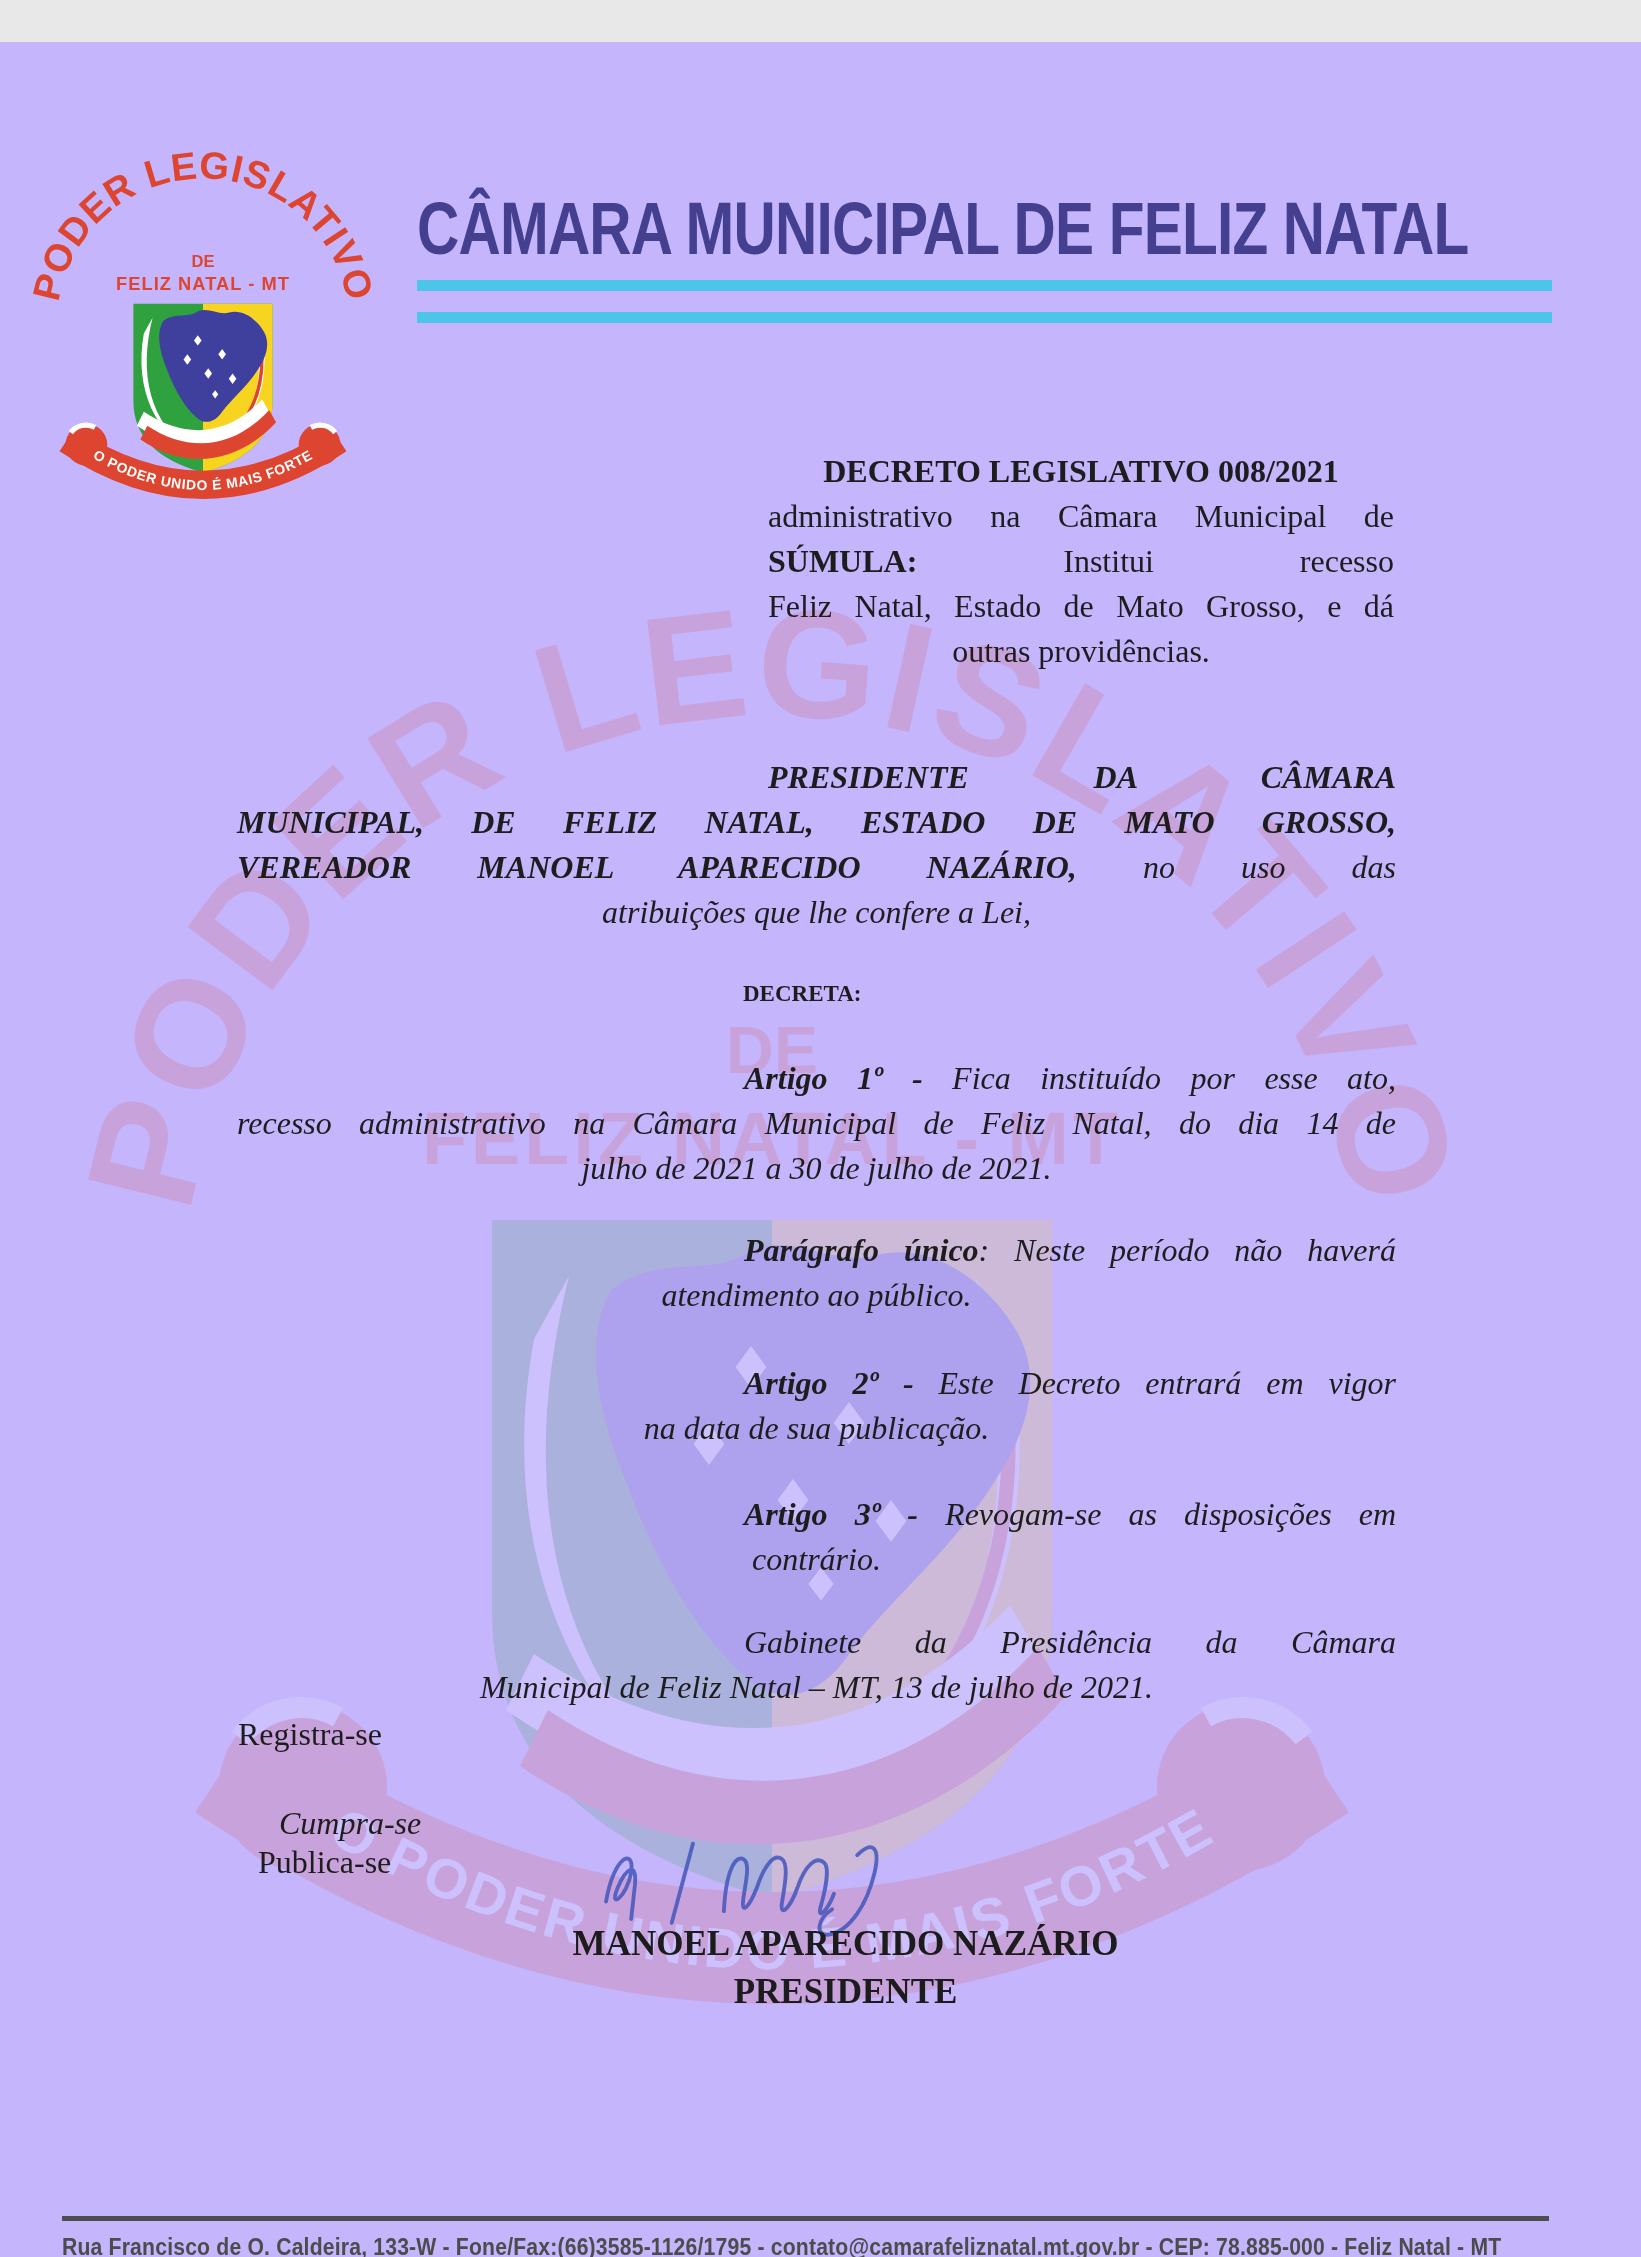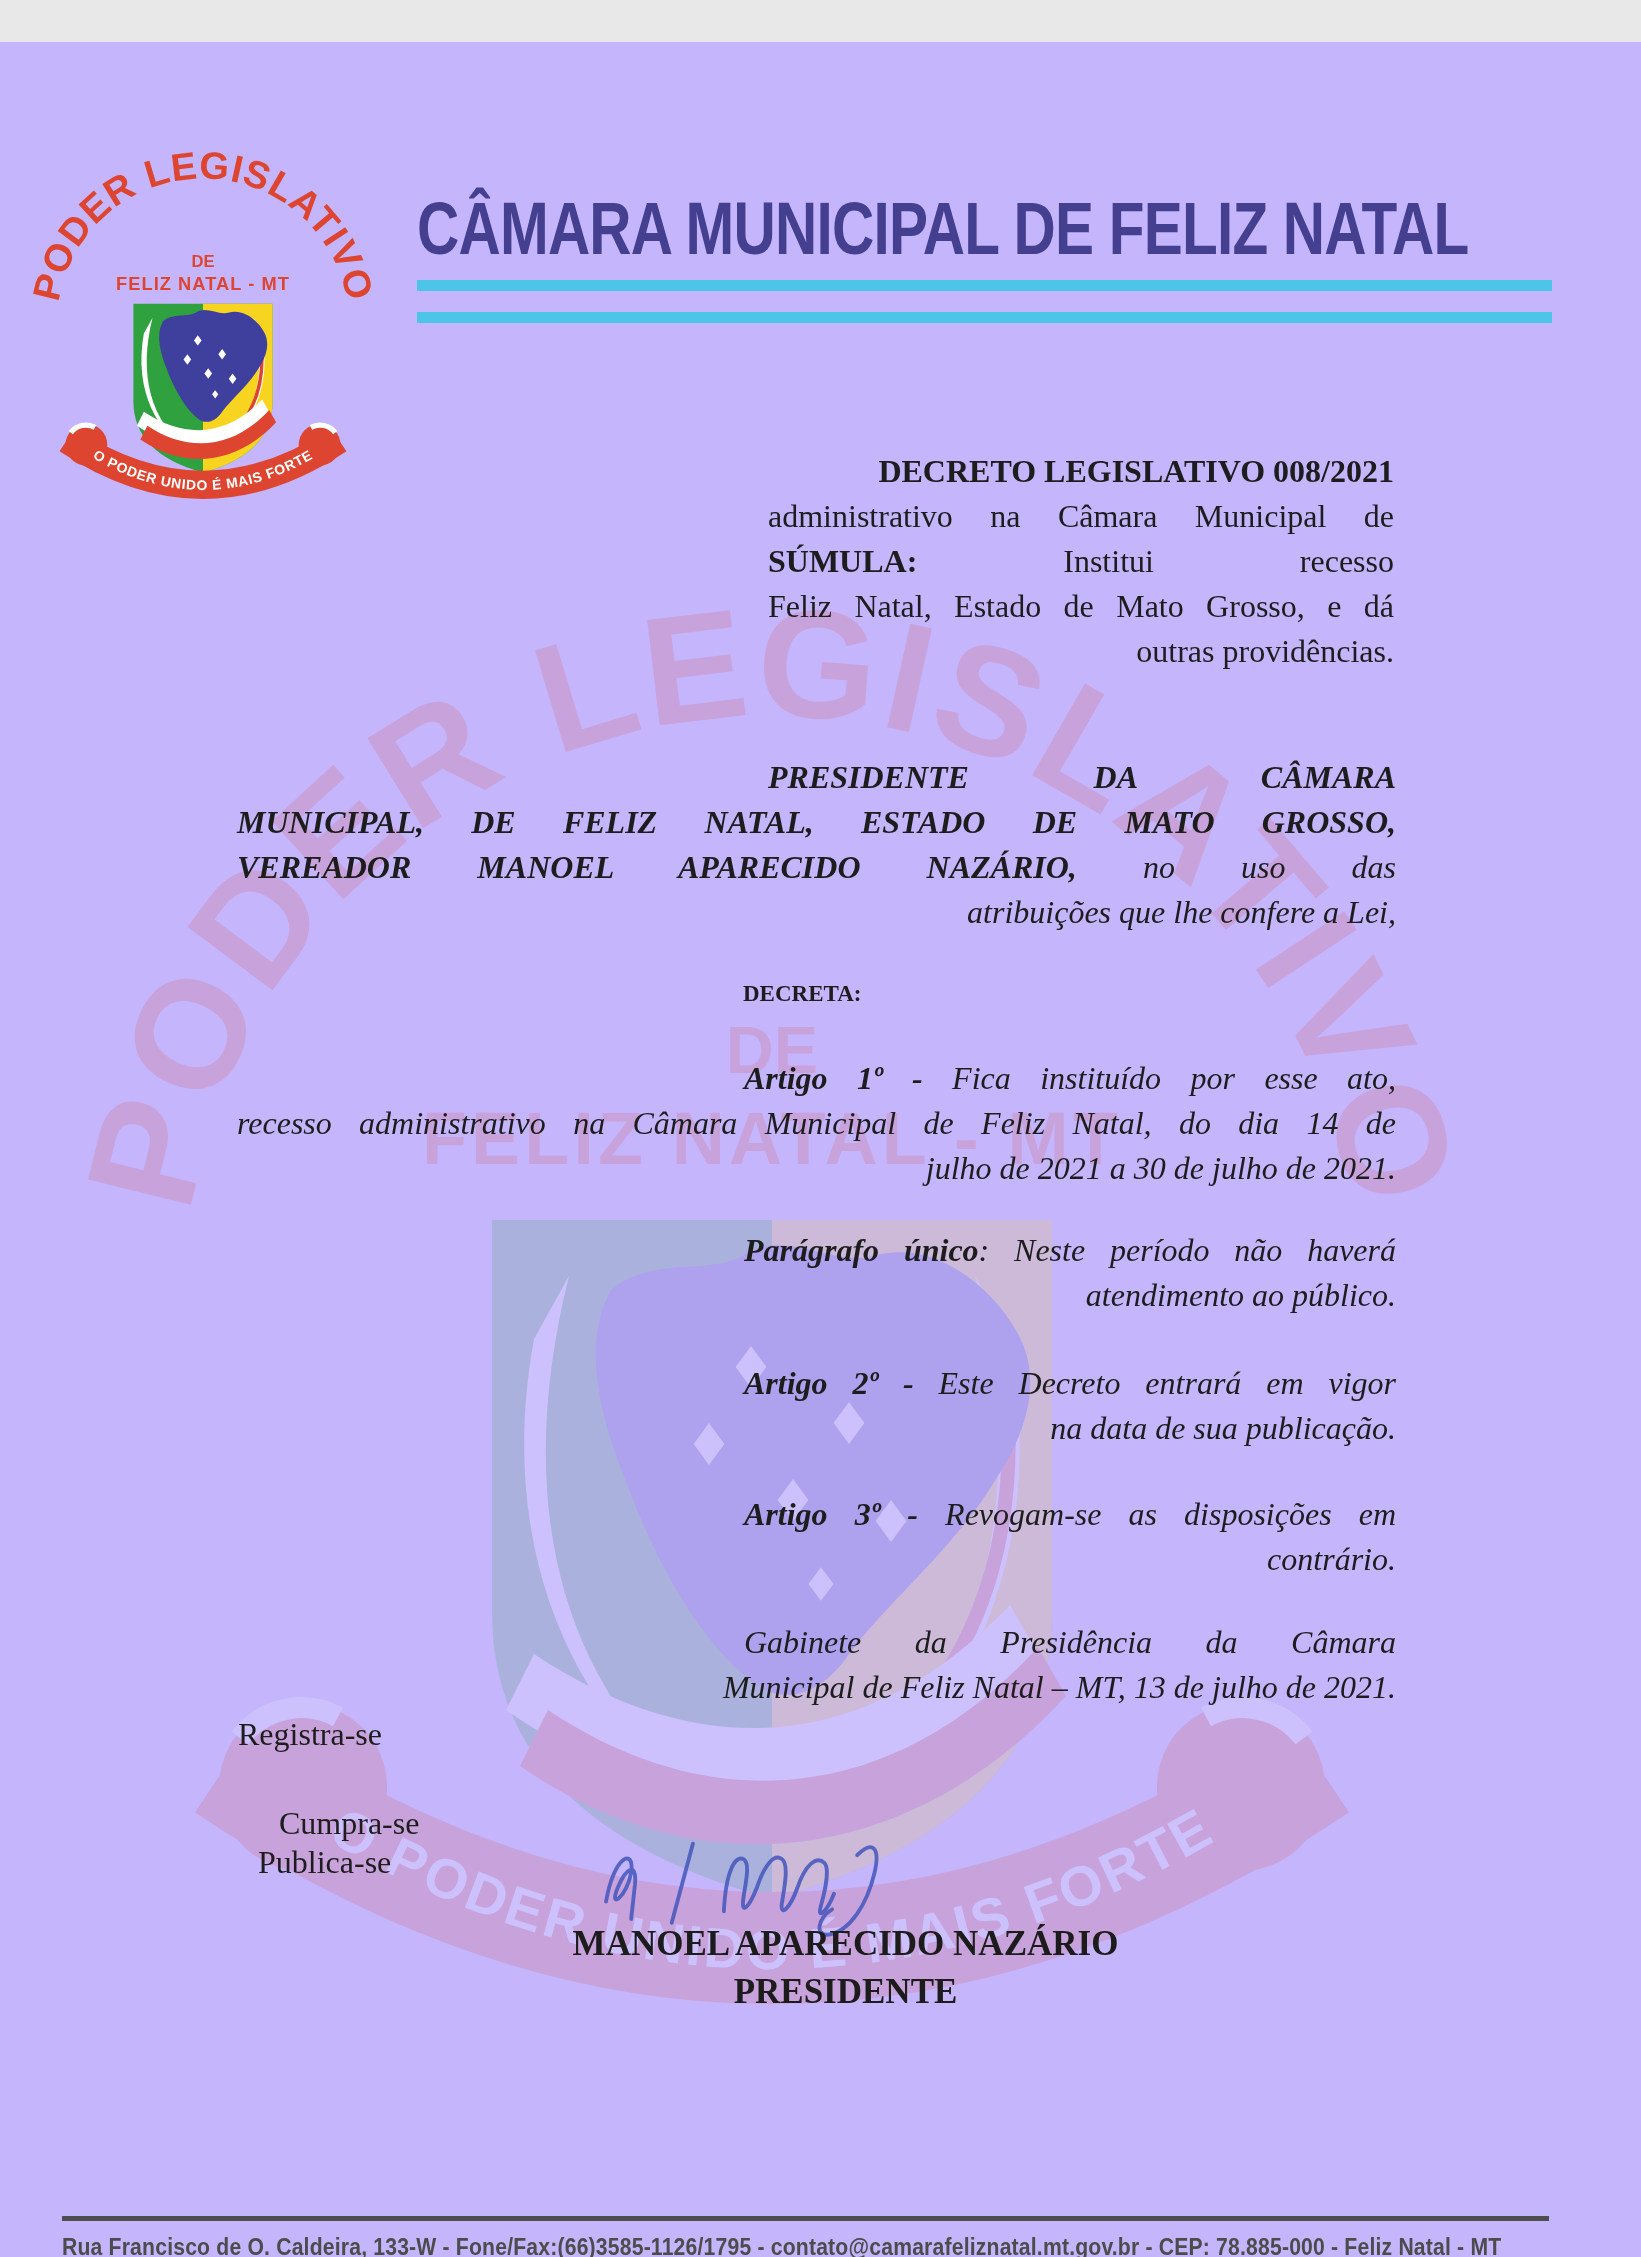--- a/index.html
+++ b/index.html
@@ -1,21 +1,21 @@
 <!DOCTYPE html>
 <html><head>
 <meta charset="utf-8">
 <style>
   html,body{margin:0;padding:0;background:#e8e8e8;}
   .page{position:relative;width:1641px;height:2257px;background:#c4b5fd;overflow:hidden;
         font-family:"Liberation Serif","DejaVu Serif",serif;color:#1c1c1c;margin-top:42px;}
   .abs{position:absolute;}
   .serif{font-size:32px;line-height:45px;color:#1d1d1d;}
   .jline{text-align:justify;text-align-last:justify;}
-  .lline{text-align:right;}
+  .lline{text-align:center;}
   .ind525{padding-left:507px;}
   .ind550{padding-left:531px;}
   .b{font-weight:bold;}
   .doc-title{font-family:"Liberation Sans","DejaVu Sans",sans-serif;font-weight:bold;
              font-size:75px;color:#453f90;letter-spacing:-1px;white-space:nowrap;
              transform:scaleX(0.78);transform-origin:left top;}
   .blue-bar{background:#4cc5e9;height:10.6px;}
   .decree-block{width:626px;}
   .body-block{width:1159px;font-style:italic;}
   .sign-name{font-weight:bold;font-size:35px;line-height:48px;text-align:center;}
@@ -129,21 +129,21 @@
     <div class="lline">contrário.</div>
   </div>
 
   <div class="abs serif body-block" style="left:237px;top:1578px;">
     <div class="jline ind525">Gabinete da Presidência da Câmara</div>
     <div class="lline">Municipal de Feliz Natal – MT, 13 de julho de 2021.</div>
   </div>
 
   <div class="abs serif" style="left:238px;top:1670px;">Registra-se</div>
   <div class="abs serif" style="left:258px;top:1798px;text-align:right;">Publica-se</div>
-  <div class="abs serif" style="left:279px;top:1759px;">Cumpra-se</div>
+  <div class="abs serif" style="left:279px;top:1759px;font-style:italic;">Cumpra-se</div>
 
   <svg class="sig-svg" viewBox="0 0 440 130">
     <g stroke="#4456bb" stroke-width="4" fill="none" stroke-linecap="round" opacity="0.85">
       <path d="M28,78 C36,30 58,22 54,48 C50,72 30,88 40,64 C48,44 60,36 58,60 L54,96"></path>
       <path d="M118,18 L96,100"></path>
       <path d="M150,88 C152,46 162,30 170,34 C178,38 172,60 170,76 C168,92 176,84 184,64 C192,40 202,28 210,34 C218,40 212,66 210,80 C208,94 218,86 226,64 C234,40 246,30 254,38 C260,44 254,70 250,84 C247,96 256,90 264,70"></path>
       <path d="M288,30 C304,14 312,22 306,48 C298,82 280,108 260,112 C244,115 246,96 262,86"></path>
     </g>
   </svg>
 

